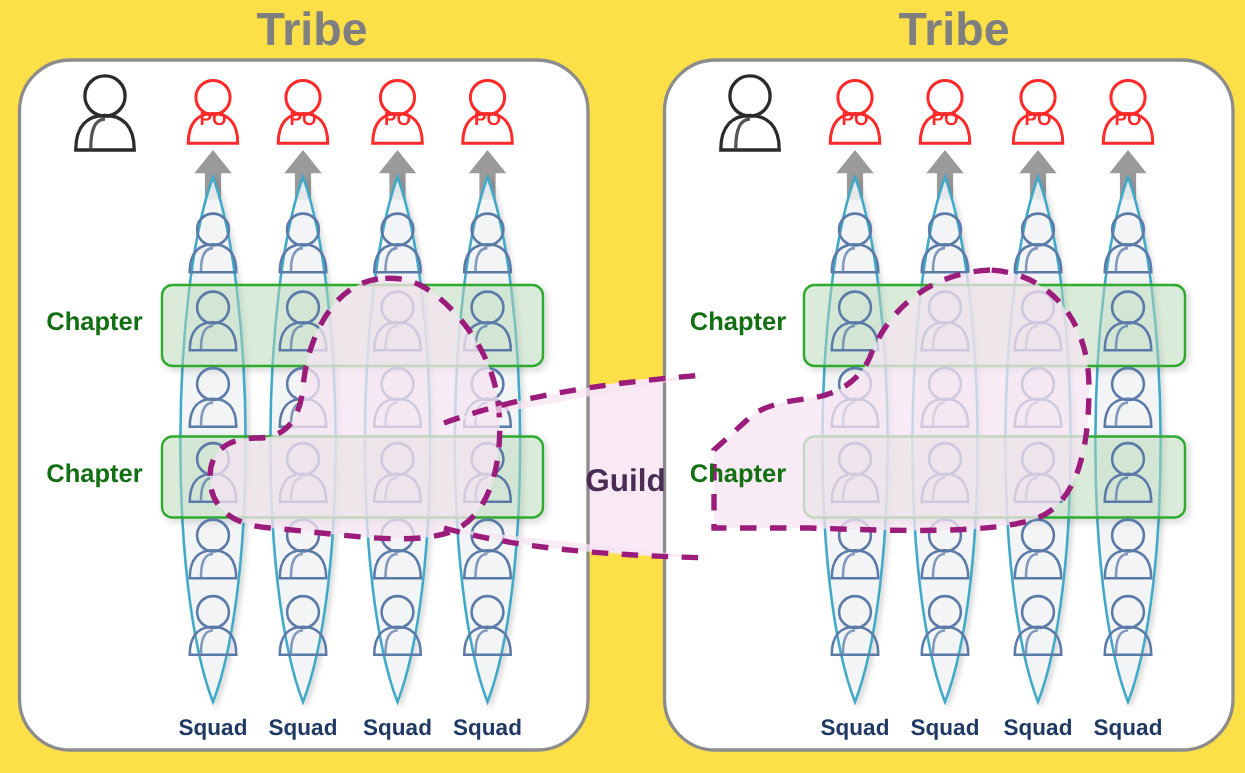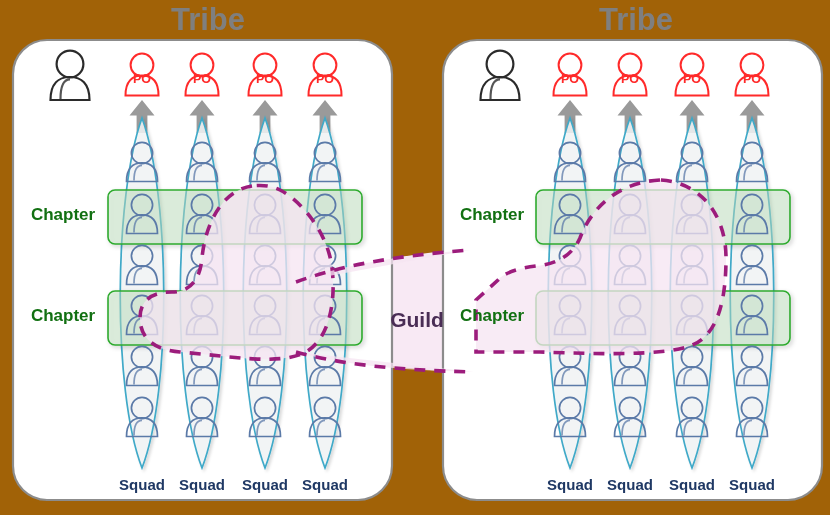--- a/index.html
+++ b/index.html
@@ -8,21 +8,21 @@
     padding: 0;
     background: #ffffff;
   }
   body {
     font-family: "Liberation Sans", sans-serif;
   }
   #stage {
     position: relative;
     width: 830px;
     height: 515px;
-    background: #a16207;
+    background: #fde047;
     overflow: hidden;
   }
   #diagram {
     position: absolute;
     left: 0;
     top: 0;
     width: 830px;
     height: 515px;
   }
   .tribe-title {

